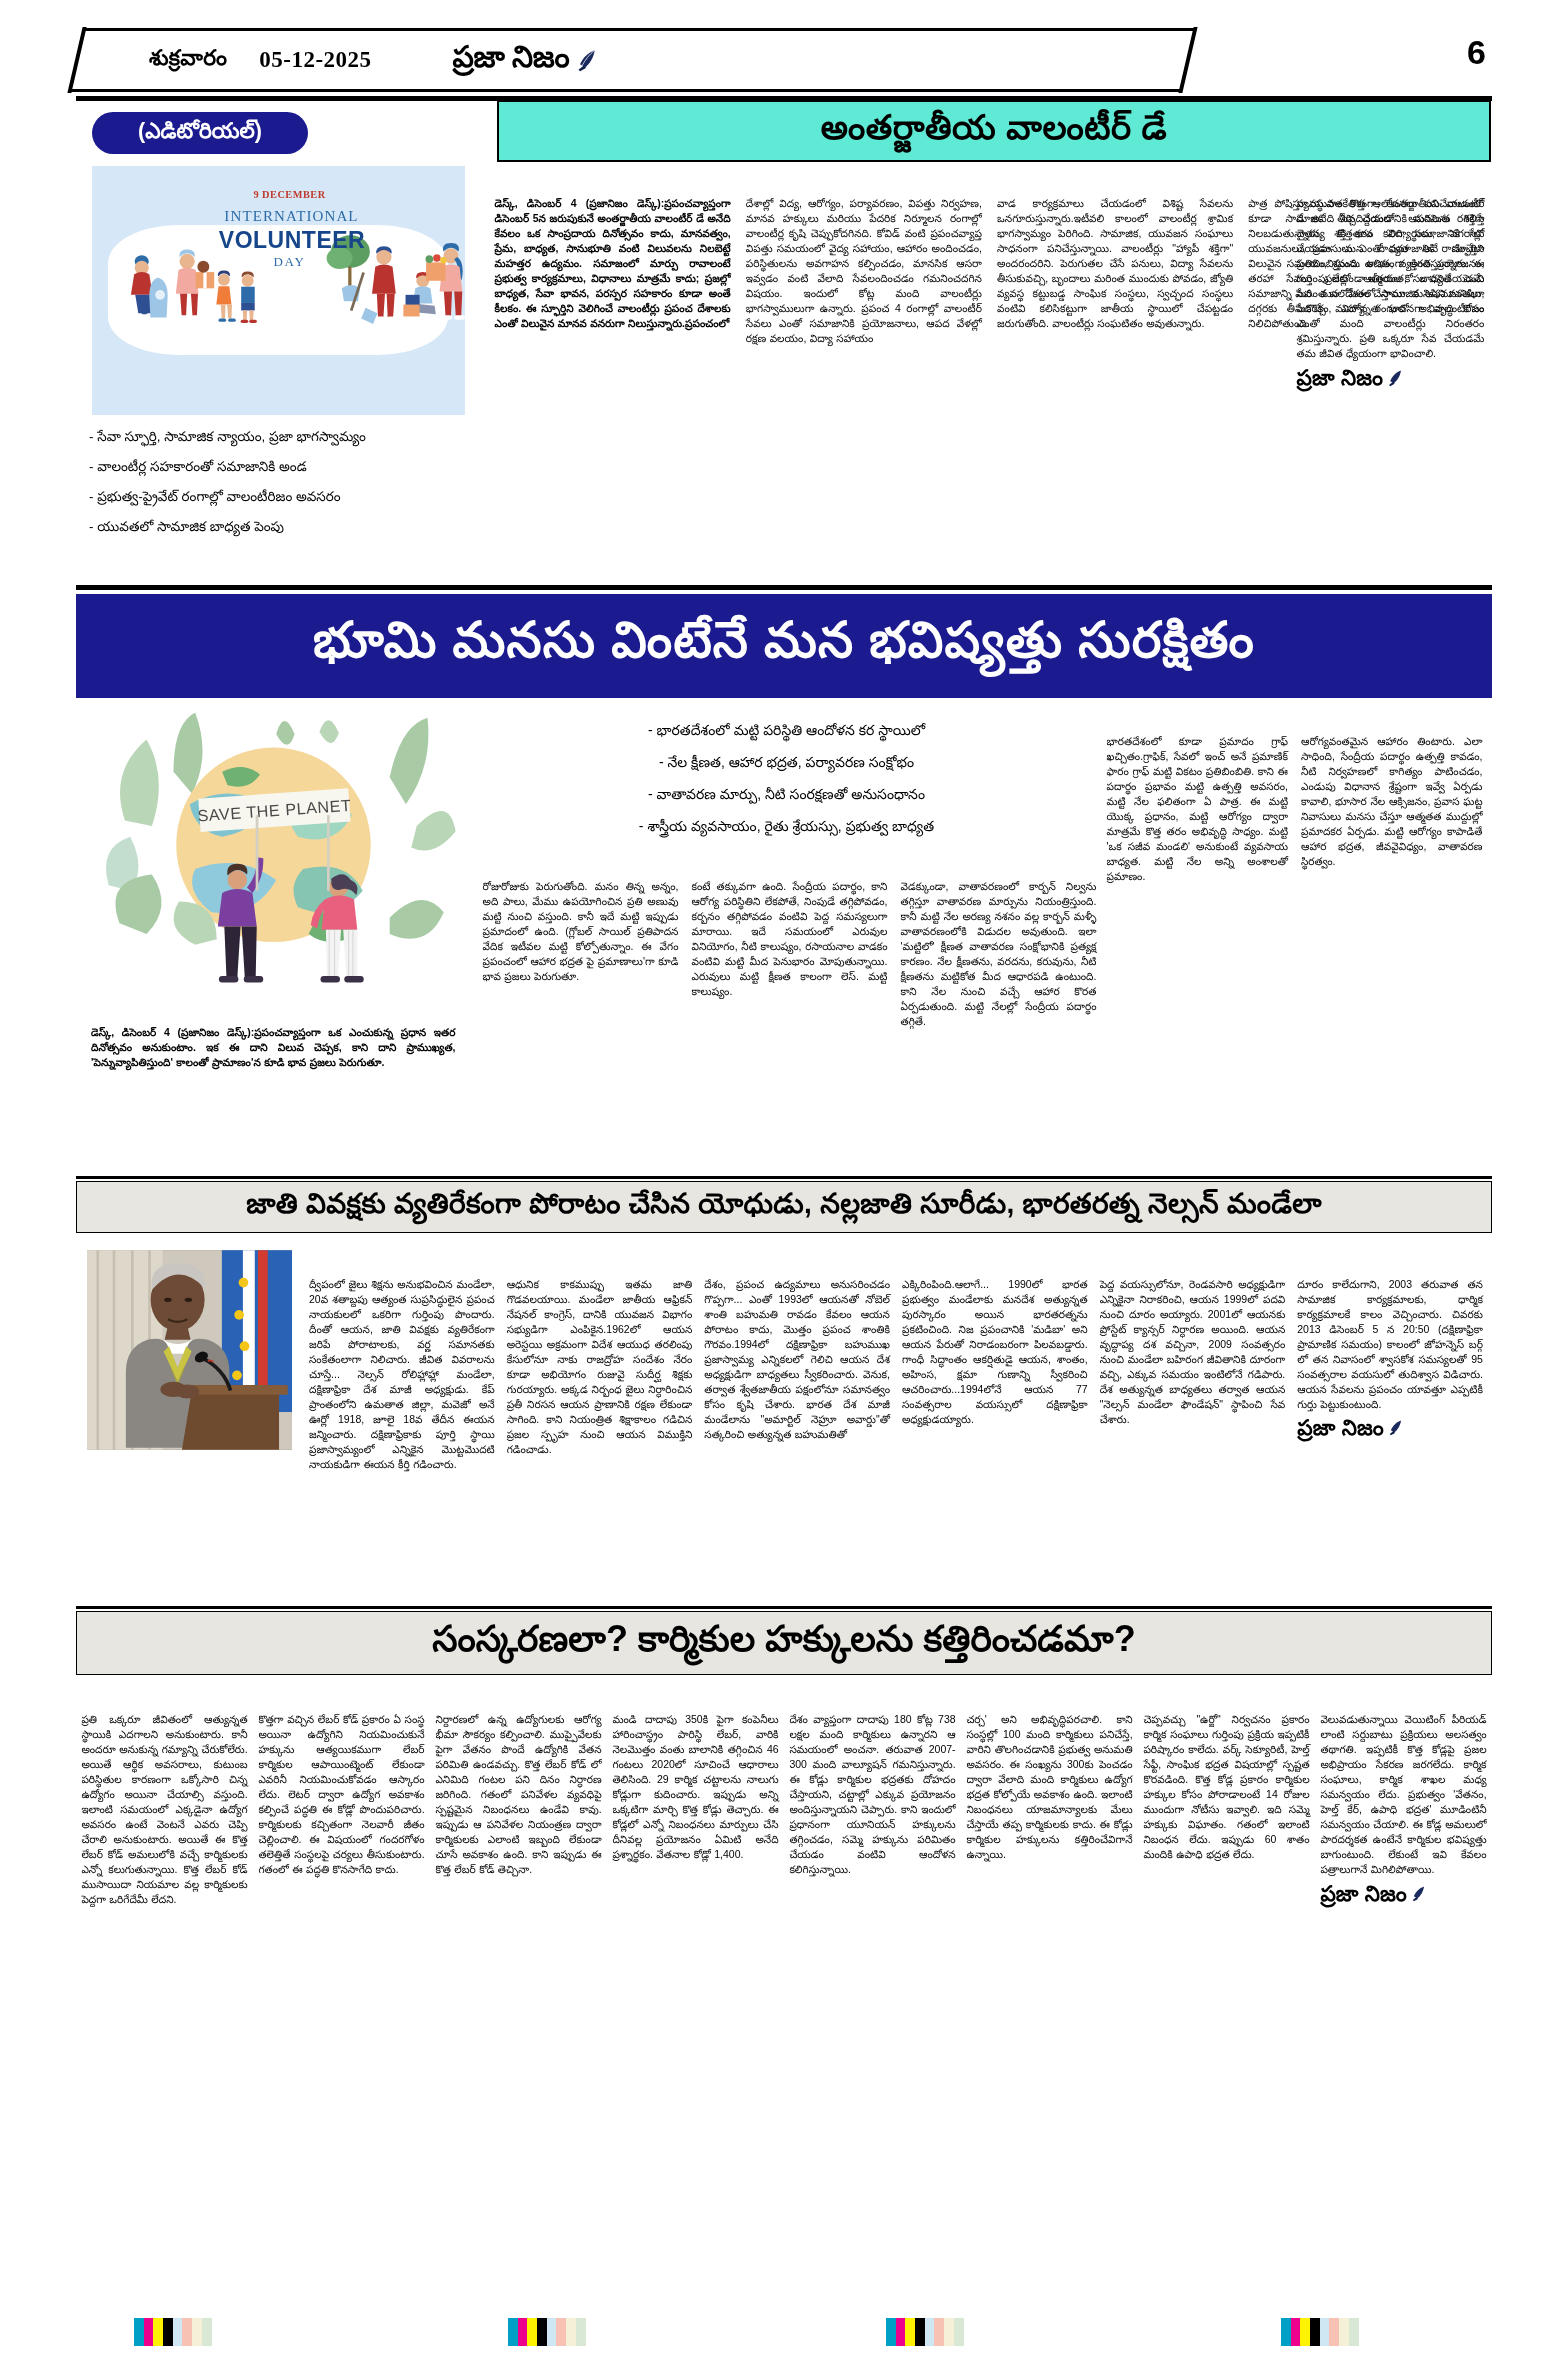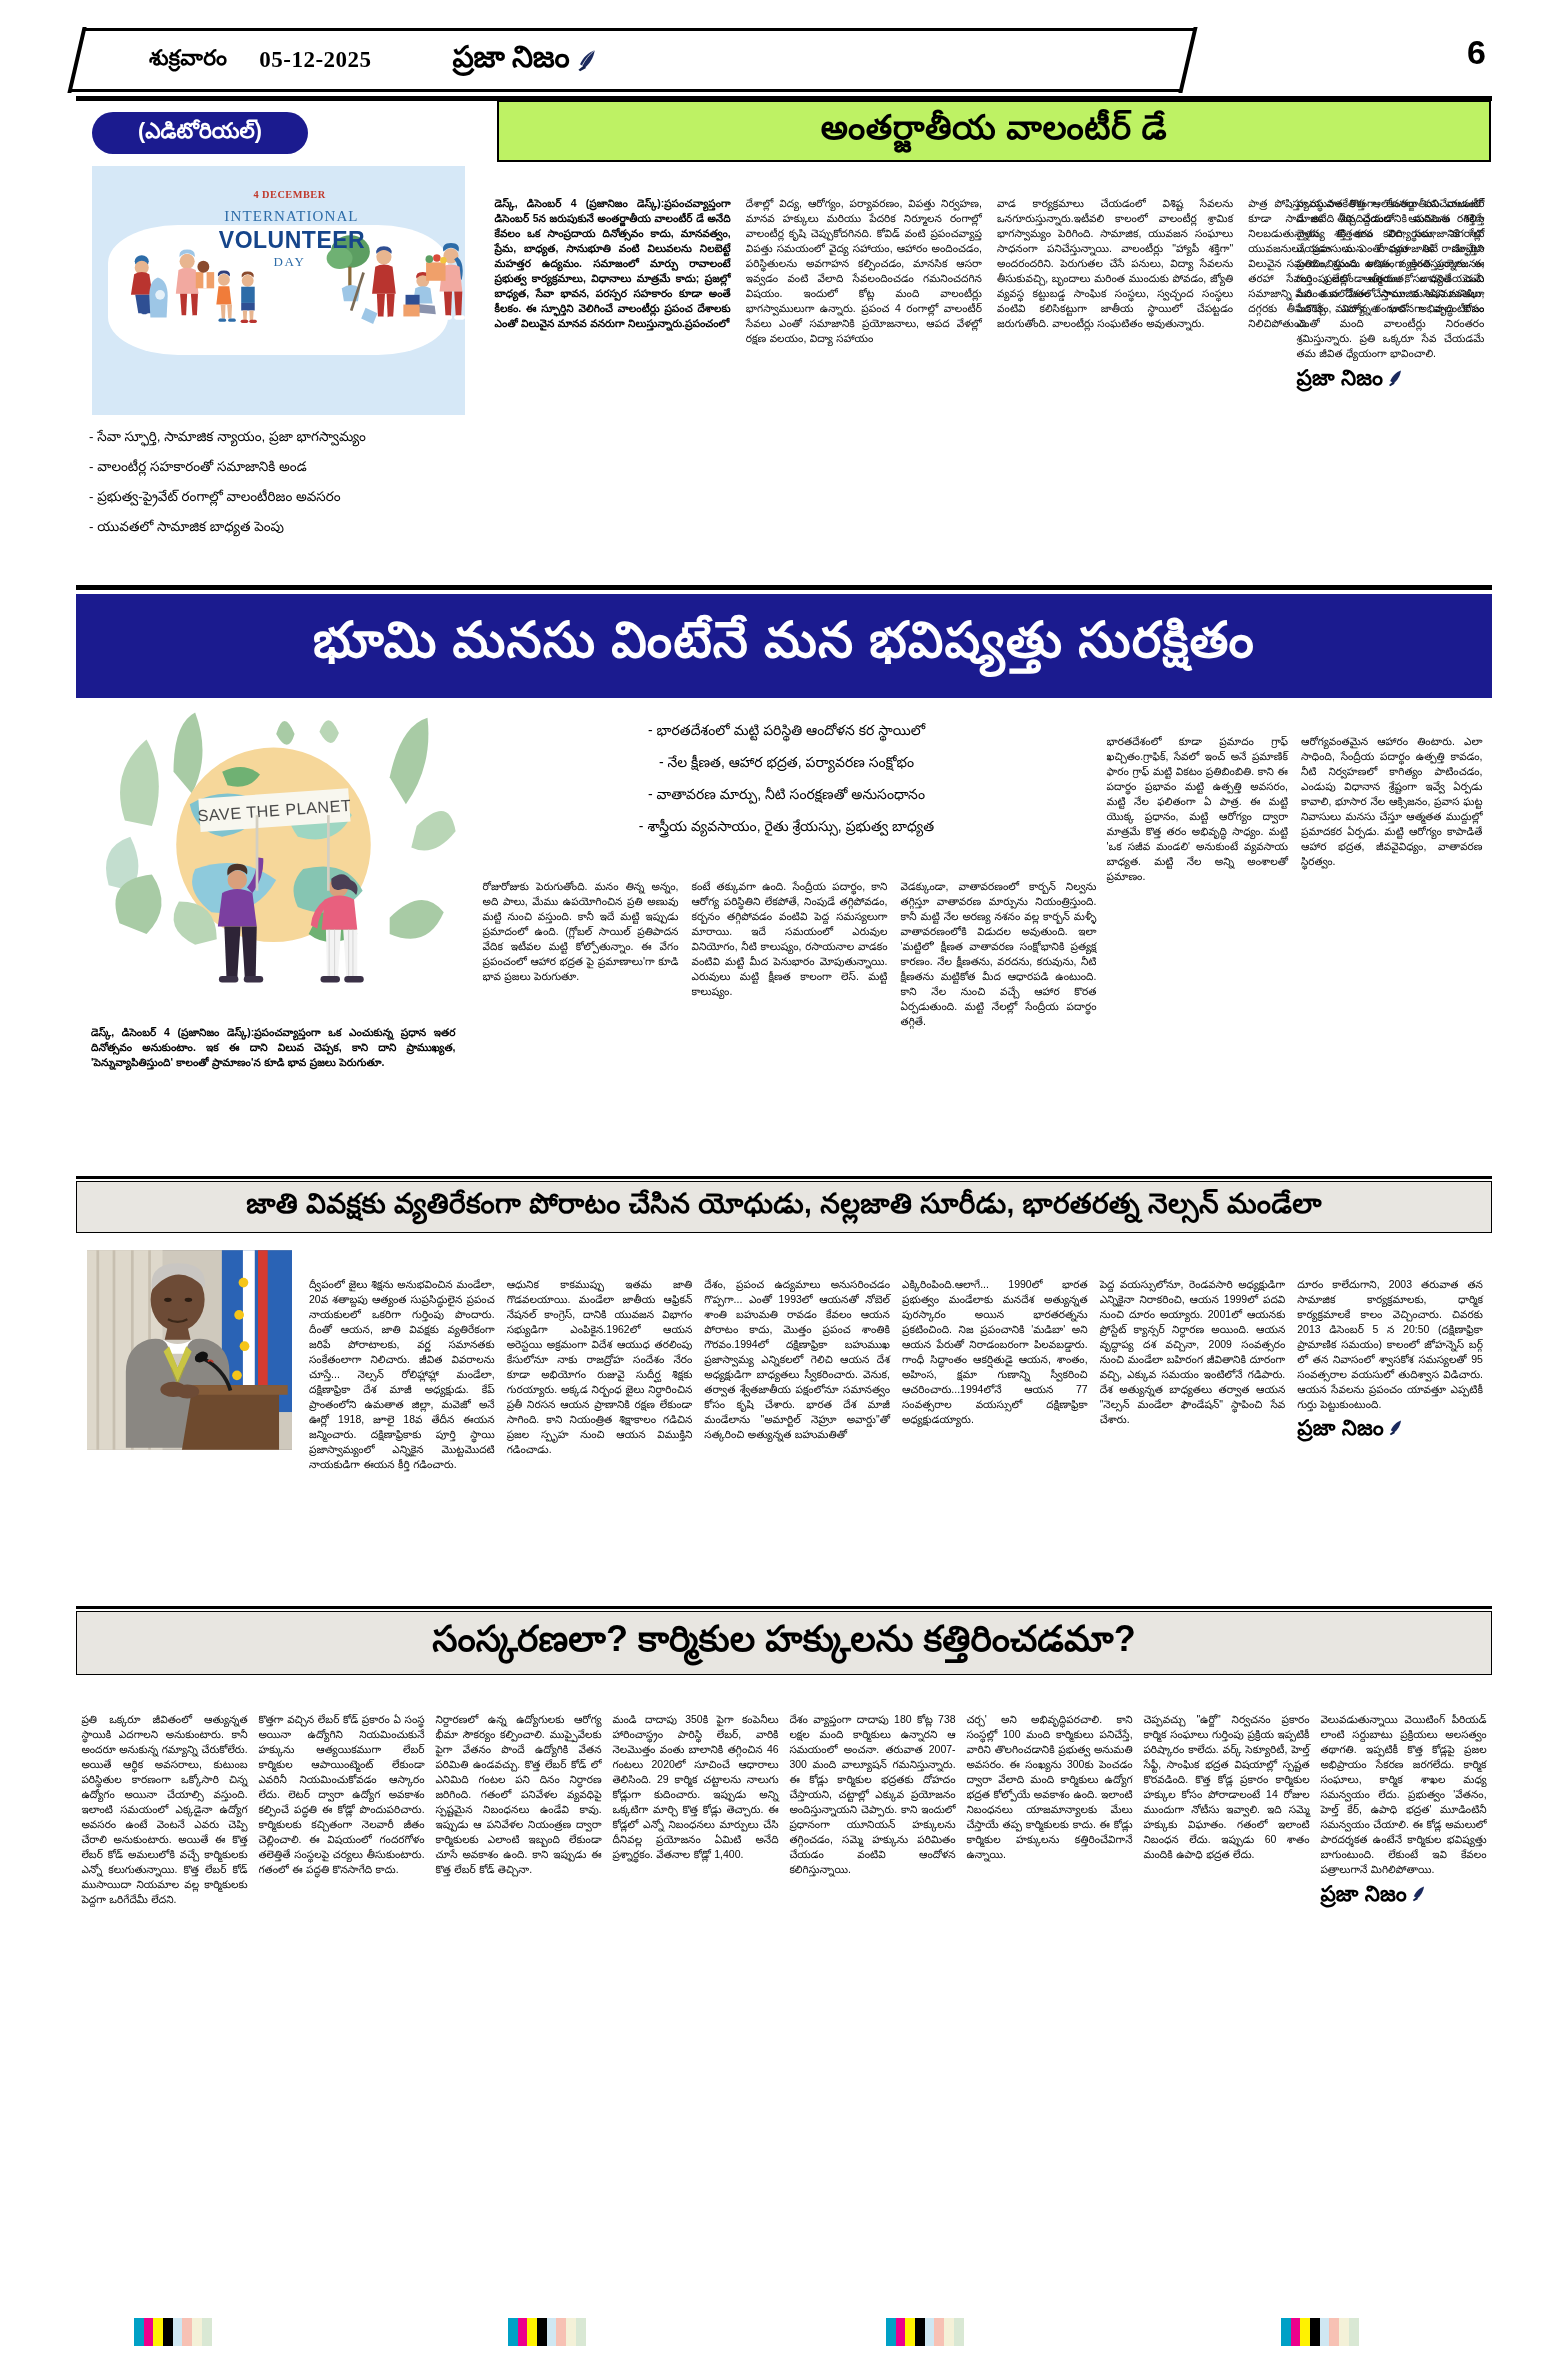--- a/index.html
+++ b/index.html
@@ -55,21 +55,21 @@
   
   .sec1{ position:absolute; left:76px; top:100px; width:1416px; height:475px; }
   .editorial-badge{
     position:absolute; left:16px; top:12px; width:216px; height:42px;
     background:#1b1b8f; border-radius:21.6px;
     color:#fff; font-family:"Liberation Sans", sans-serif; font-weight:bold;
     font-size:21.6px; display:flex; align-items:center; justify-content:center;
   }
   .sec1-title-box{
     position:absolute; left:421px; top:0px; width:994px; height:62px;
-    background:#bef264; border:2.2px solid #000;
+    background:#5eead4; border:2.2px solid #000;
     display:flex; align-items:center; justify-content:center;
   }
   .sec1-title{
     font-family:"Liberation Sans", sans-serif; font-weight:bold;
     font-size:34px; letter-spacing:0.5px;
   }
   .illus1{
     position:absolute; left:16px; top:66px; width:373px; height:249px;
     background:#d6e8f7; overflow:hidden;
   }
@@ -288,21 +288,21 @@
       <path d="M648 186 q16 -8 32 0 l5 46 h-42z" fill="#f2a9a0"></path>
       <path d="M651 232 l3 46h10l2 -46z" fill="#b9342f"></path>
       <path d="M670 232 l3 46h10l2 -46z" fill="#b9342f"></path>
       <rect x="646" y="276" width="20" height="8" rx="4" fill="#fff"></rect>
       <rect x="670" y="276" width="20" height="8" rx="4" fill="#fff"></rect>
       <rect x="618" y="178" width="36" height="34" fill="#f0a06a"></rect>
       <circle cx="624" cy="172" r="7" fill="#5c9e62"></circle>
       <circle cx="638" cy="170" r="7" fill="#d94a3a"></circle>
       <circle cx="650" cy="174" r="6" fill="#f2c53d"></circle>
     </svg>
-    <div class="iv-date">4 DECEMBER</div>
+    <div class="iv-date">9 DECEMBER</div>
     <div class="iv-l1">INTERNATIONAL</div>
     <div class="iv-l2">VOLUNTEER</div>
     <div class="iv-l3">DAY</div>
   </div>
 
   <div class="bullets1">
     <div>- సేవా స్ఫూర్తి, సామాజిక న్యాయం, ప్రజా భాగస్వామ్యం</div>
     <div>- వాలంటీర్ల సహకారంతో సమాజానికి అండ</div>
     <div>- ప్రభుత్వ-ప్రైవేట్ రంగాల్లో వాలంటీరిజం అవసరం</div>
     <div>- యువతలో సామాజిక బాధ్యత పెంపు</div>

